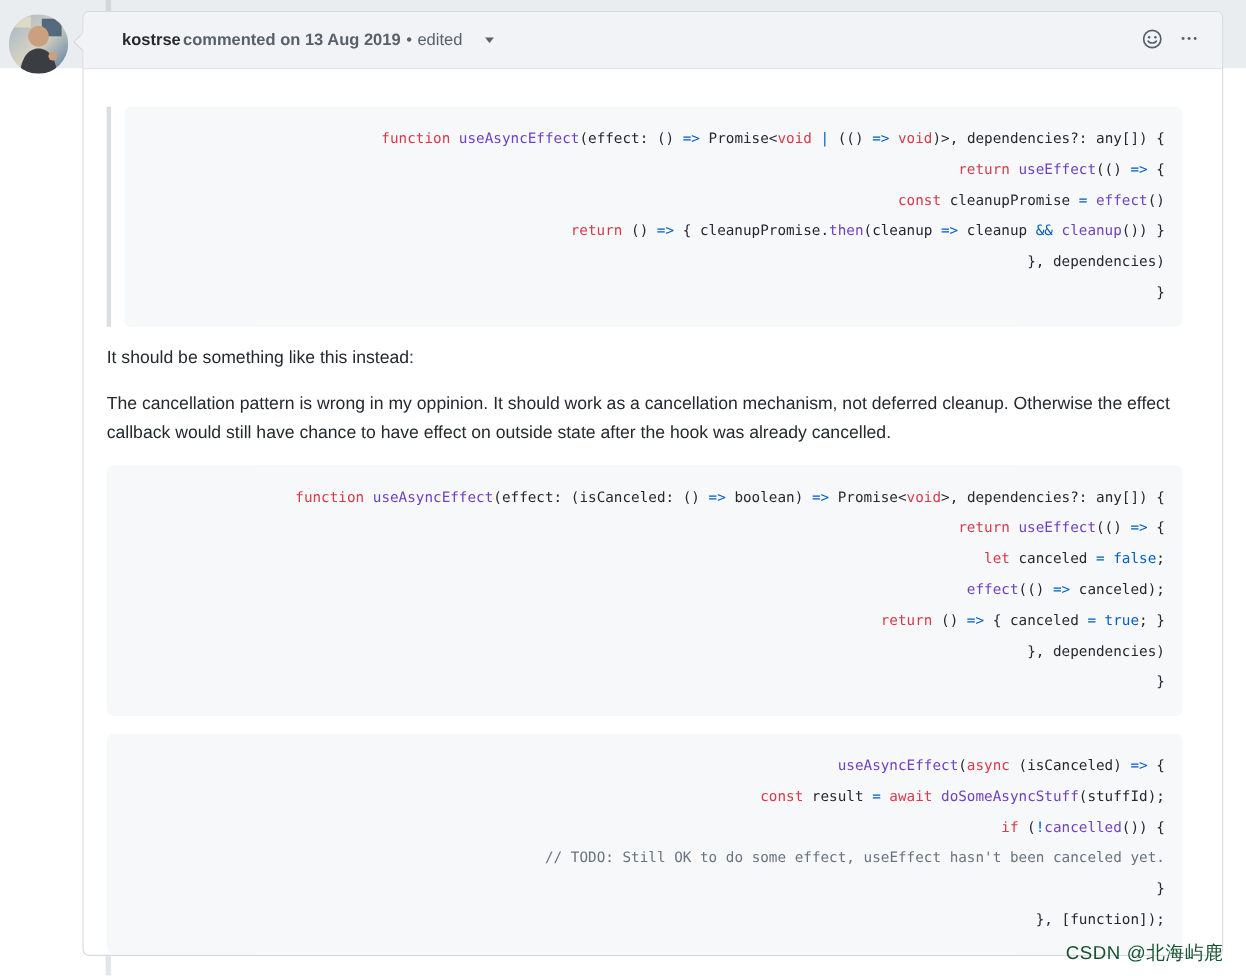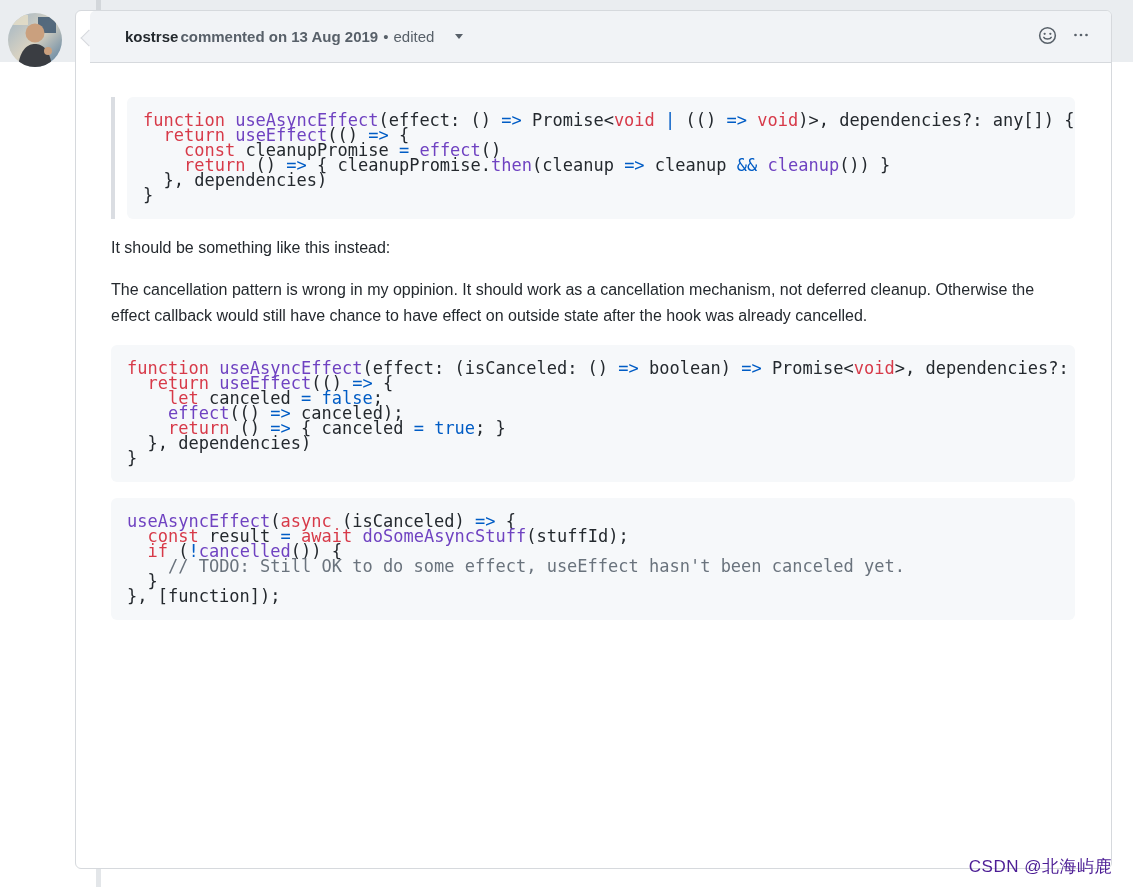--- a/index.html
+++ b/index.html
@@ -40,21 +40,20 @@
   }
   .avatar svg { display:block; }
 
   .comment-box {
     position: absolute;
     left: 75px; top: 10px;
     width: 1037px; height: 859px;
     background: #ffffff;
     border: 1px solid #d6d9dd;
     border-radius: 6px;
-    padding-left: 14px;
   }
 
   .comment-header {
     position: relative;
     display: flex;
     align-items: center;
     height: 52px;
     padding: 0 20px 0 35px;
     background: var(--color-header_bg, #f1f3f6);
     border-bottom: 1px solid #d6d9dd;
@@ -107,39 +106,40 @@
   }
   .comment-body p { margin-bottom: 16px; }
   .comment-body p:last-child { margin-bottom: 0; }
 
   pre.code {
     background: var(--color-code_bg, #f6f8fa);
     border-radius: 6px;
     padding: 16px;
     margin: 16px 0;
     font-family: "DejaVu Sans Mono", monospace;
-    font-size: 17px;
-    line-height: 15px;
+    font-size: 13px;
+    line-height: 28px;
     color: var(--color-plain, #24292e);
     overflow: hidden;
     white-space: pre;
+    text-align: right;
   }
   blockquote pre.code { margin-bottom: 0; }
 
   .tok-k { color: var(--color-keyword, #d73a49); }
   .tok-f { color: var(--color-function, #6f42c1); }
   .tok-o { color: var(--color-constant, #005cc5); }
   .tok-c { color: var(--color-comment, #6a737d); }
   .tok-p { color: var(--color-plain, #24292e); }
 
   .watermark {
     position: absolute;
     right: 21px; top: 855px;
     font-size: 17px;
-    color: #4c1d95;
+    color: #14532d;
     letter-spacing: 0.5px;
     text-align: right;
   }
 </style>
 </head>
 <body>
 
 <div class="stage">
 
   <div class="top-band"></div>

